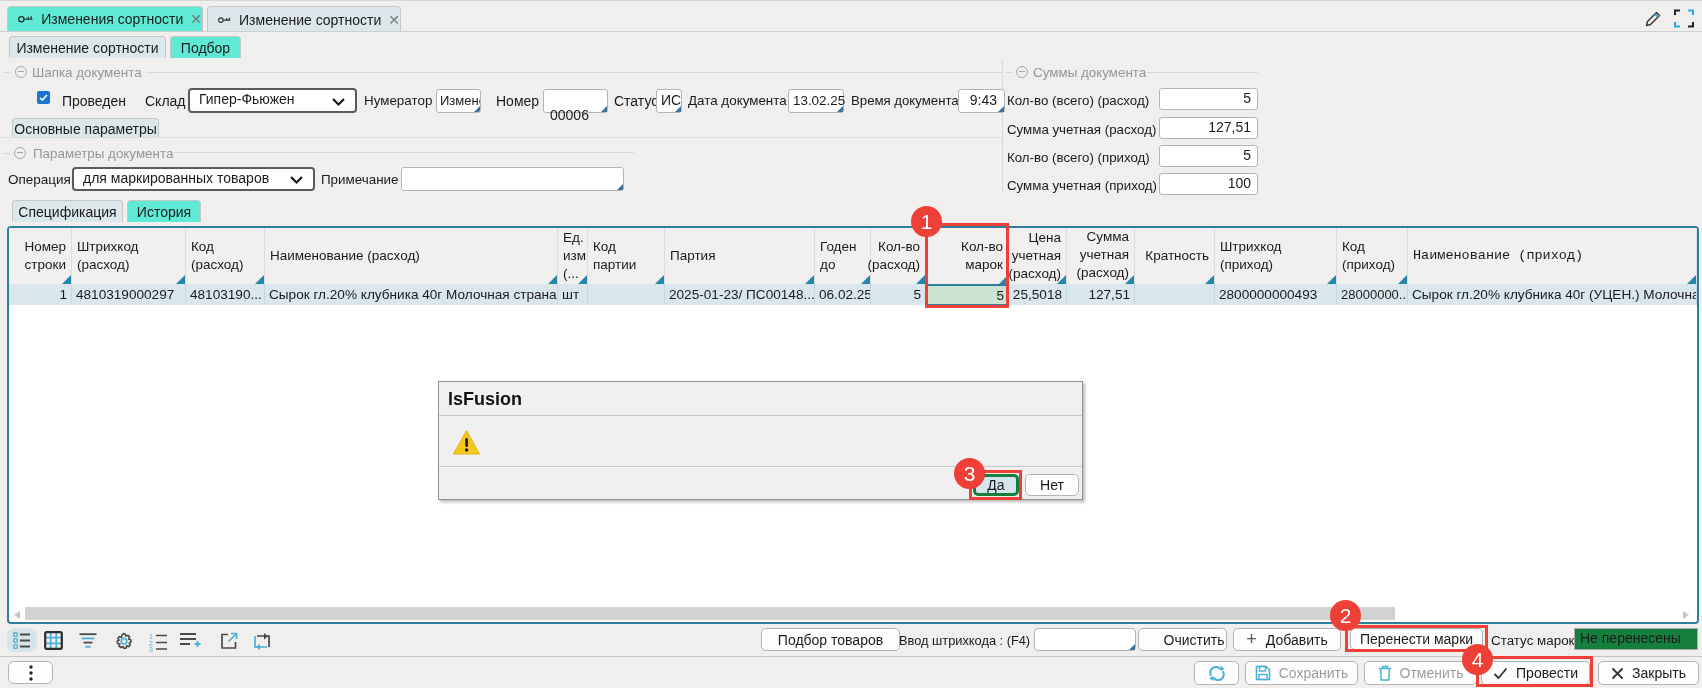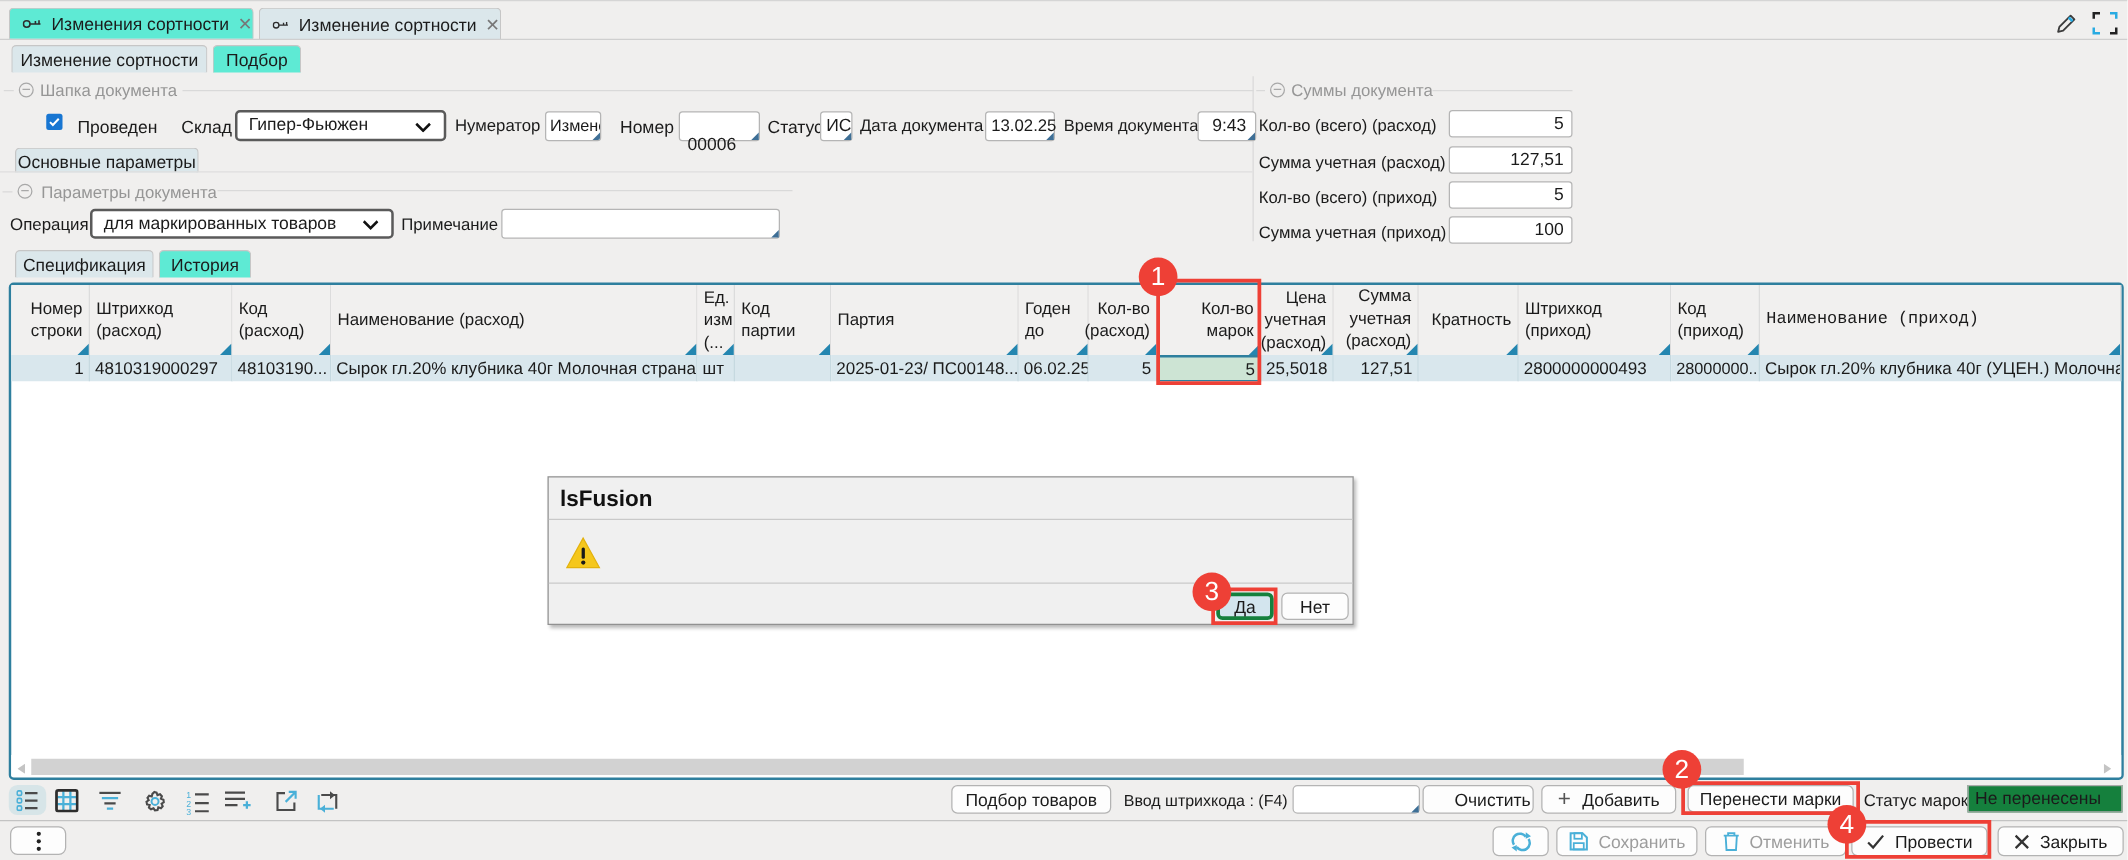--- a/index.html
+++ b/index.html
@@ -270,21 +270,21 @@
     <path d="M8 2.5 H2 V16 H15.5 V10" fill="none" stroke="#4a4a4a" stroke-width="1.7"></path>
     <path d="M11 1.5 H16.5 V7 M16 2 L8.5 9.5" fill="none" stroke="#4ab0d8" stroke-width="1.7"></path>
   </svg>
 <svg class="abs" style="left:252px;top:632px" width="20" height="19" viewBox="0 0 20 19">
     <path d="M5 4 H17 V15" fill="none" stroke="#4a4a4a" stroke-width="1.7"></path>
     <path d="M15 15 H3 V4" fill="none" stroke="#4ab0d8" stroke-width="1.7"></path>
     <path d="M12 1 L16 4.2 L12 7.4" fill="#4a4a4a" stroke="none"></path>
     <path d="M8 11.8 L4 15 L8 18.2" fill="#4ab0d8" stroke="none"></path>
   </svg>
 
-<div class="btn abs" style="left:761px;top:628px;width:128px;height:23px;">Подбор товаров</div>
+<div class="btn abs" style="left:761px;top:628px;width:139px;height:23px;">Подбор товаров</div>
 <div class="abs" style="left:899px;top:633px;font-size:12.8px;">Ввод штрихкода : (F4)</div>
 <div class="fld" style="left:1034px;top:628px;width:102px;height:23px;border-radius:4px;">
     <span class="corner"></span>
   </div>
 <div class="btn abs" style="left:1138px;top:628px;width:89px;height:23px;padding-left:23px;">Очистить</div>
 <div class="btn abs" style="left:1233px;top:628px;width:108px;height:23px;"><span style="color:#555;font-size:18px;margin-right:9px;">+</span>Добавить</div>
 <div class="btn abs" style="left:1350px;top:628px;width:133px;height:22px;">Перенести марки</div>
 <div class="redbox" style="left:1345px;top:625px;width:143px;height:27px;"></div>
 <div class="badge" style="left:1330px;top:600px;">2</div>
 <div class="abs" style="left:1491px;top:633px;font-size:13.4px;">Статус марок</div>

